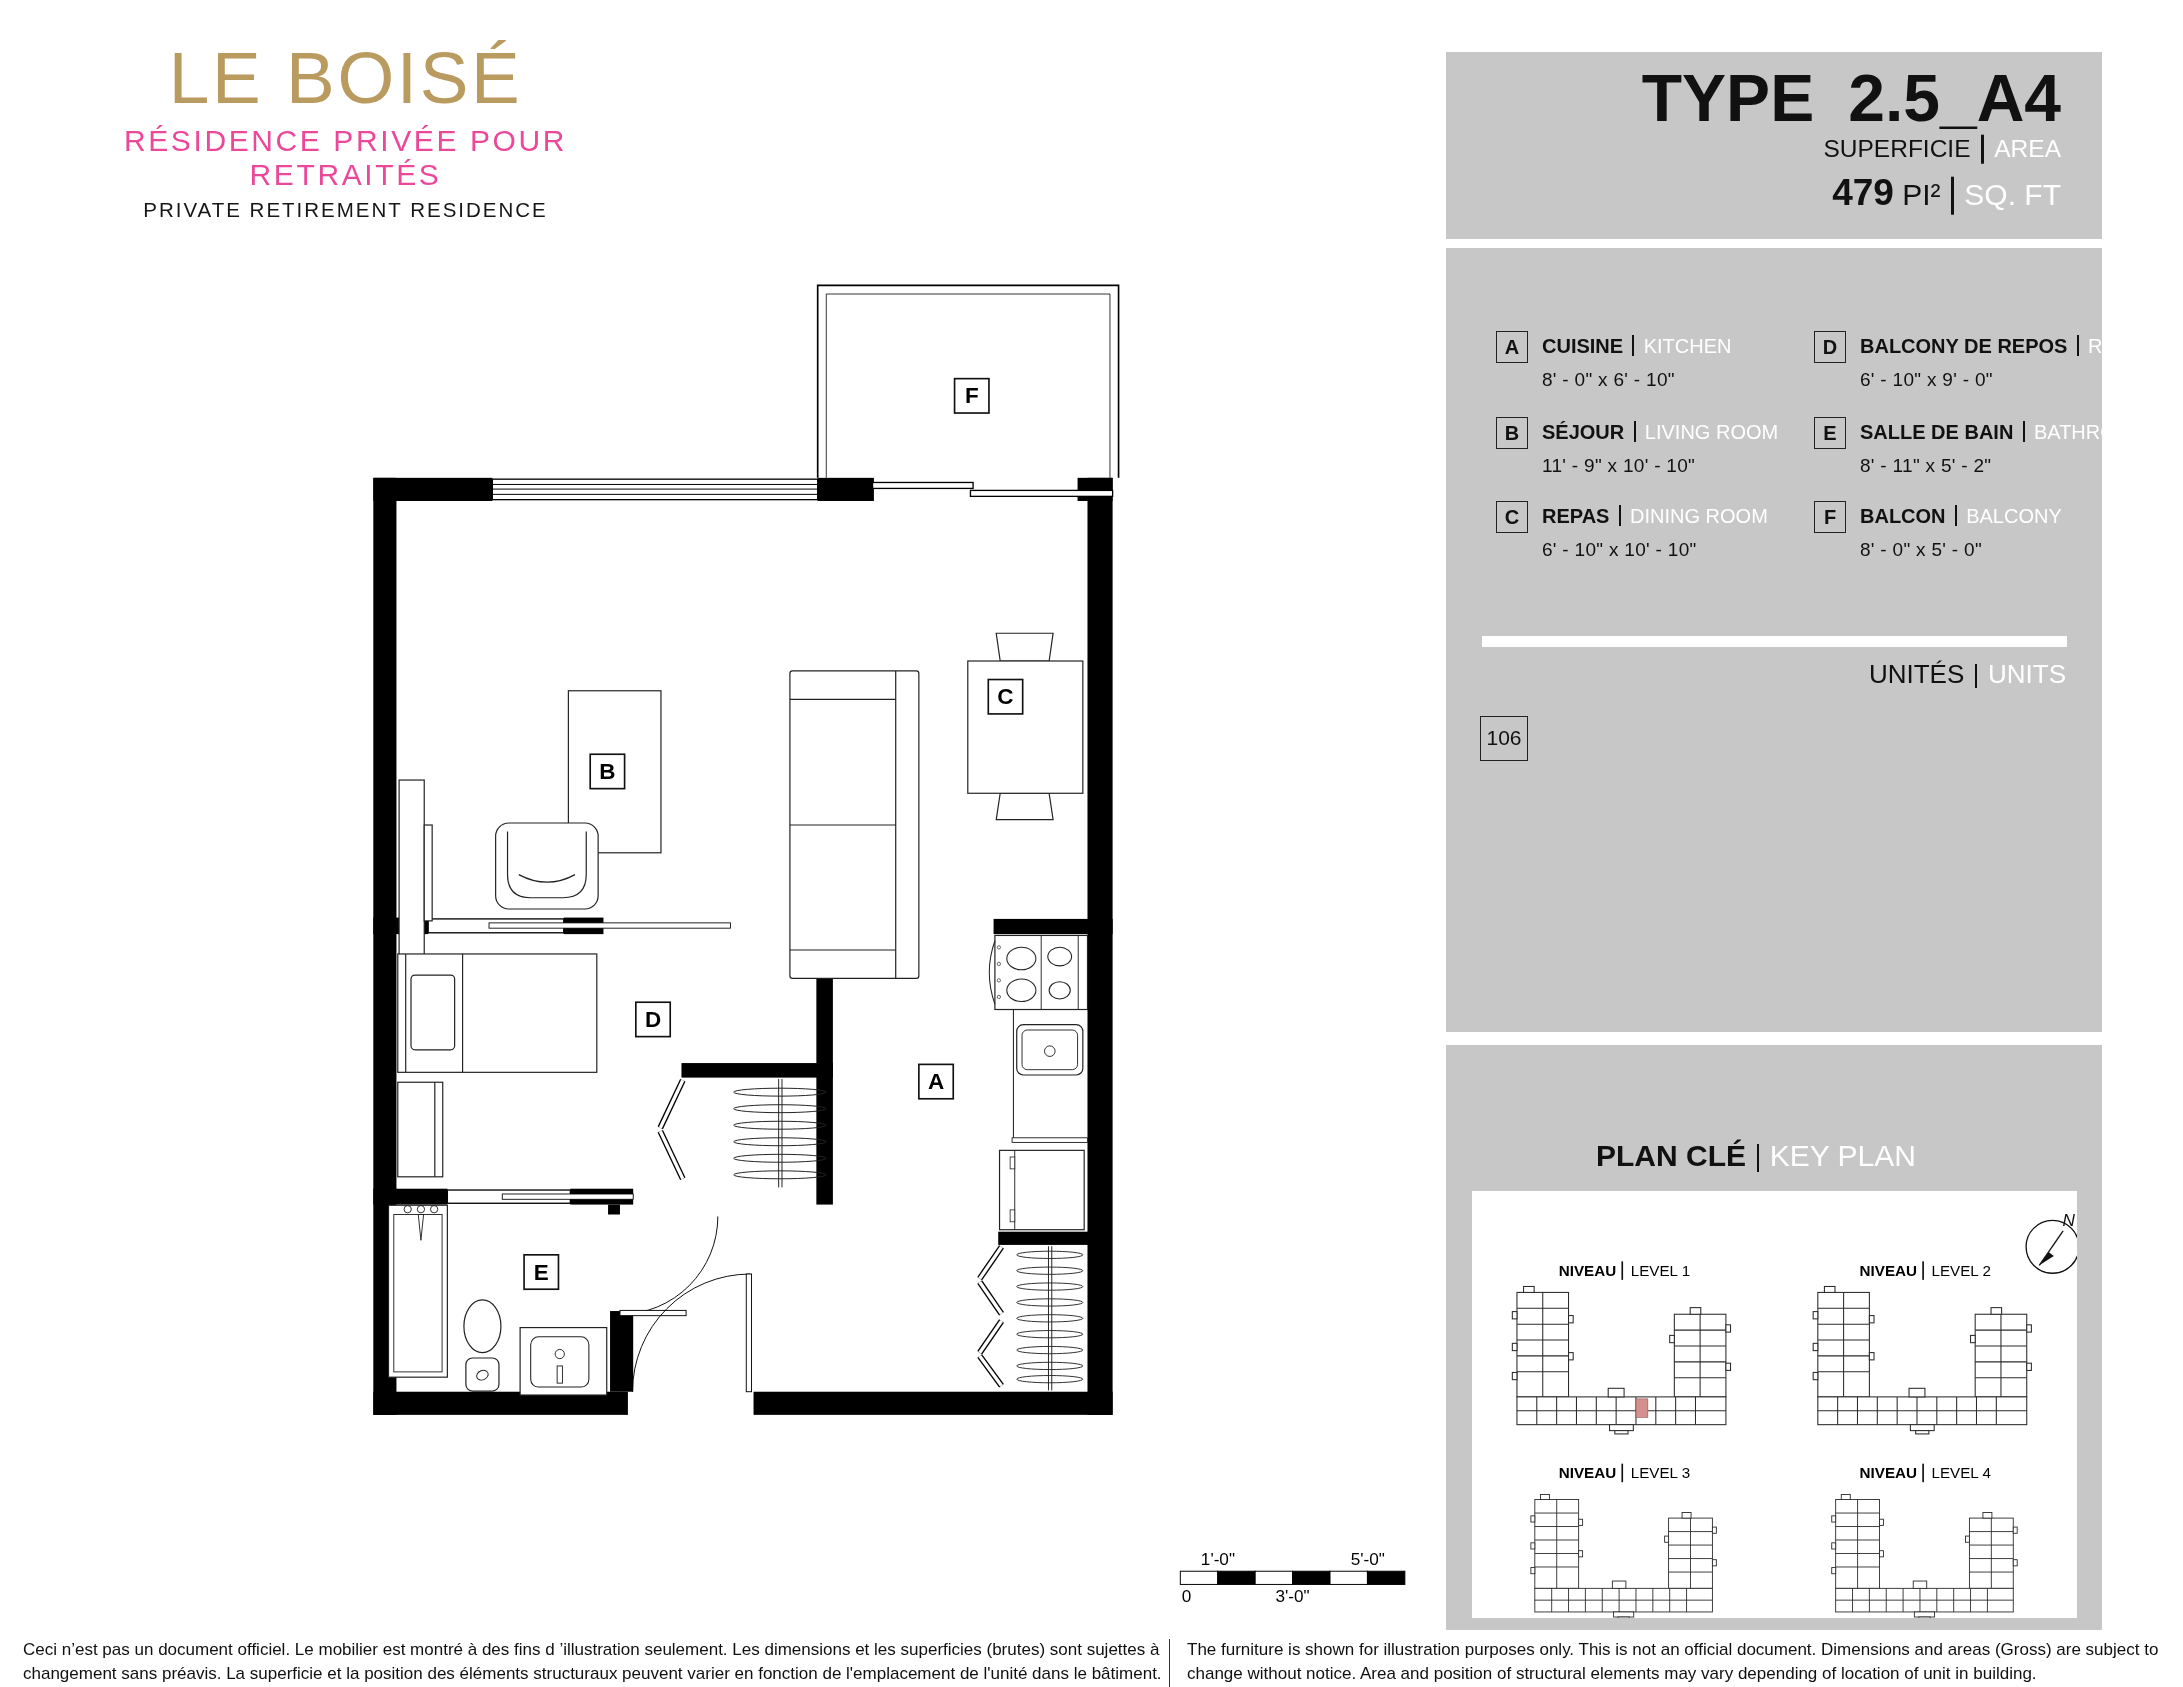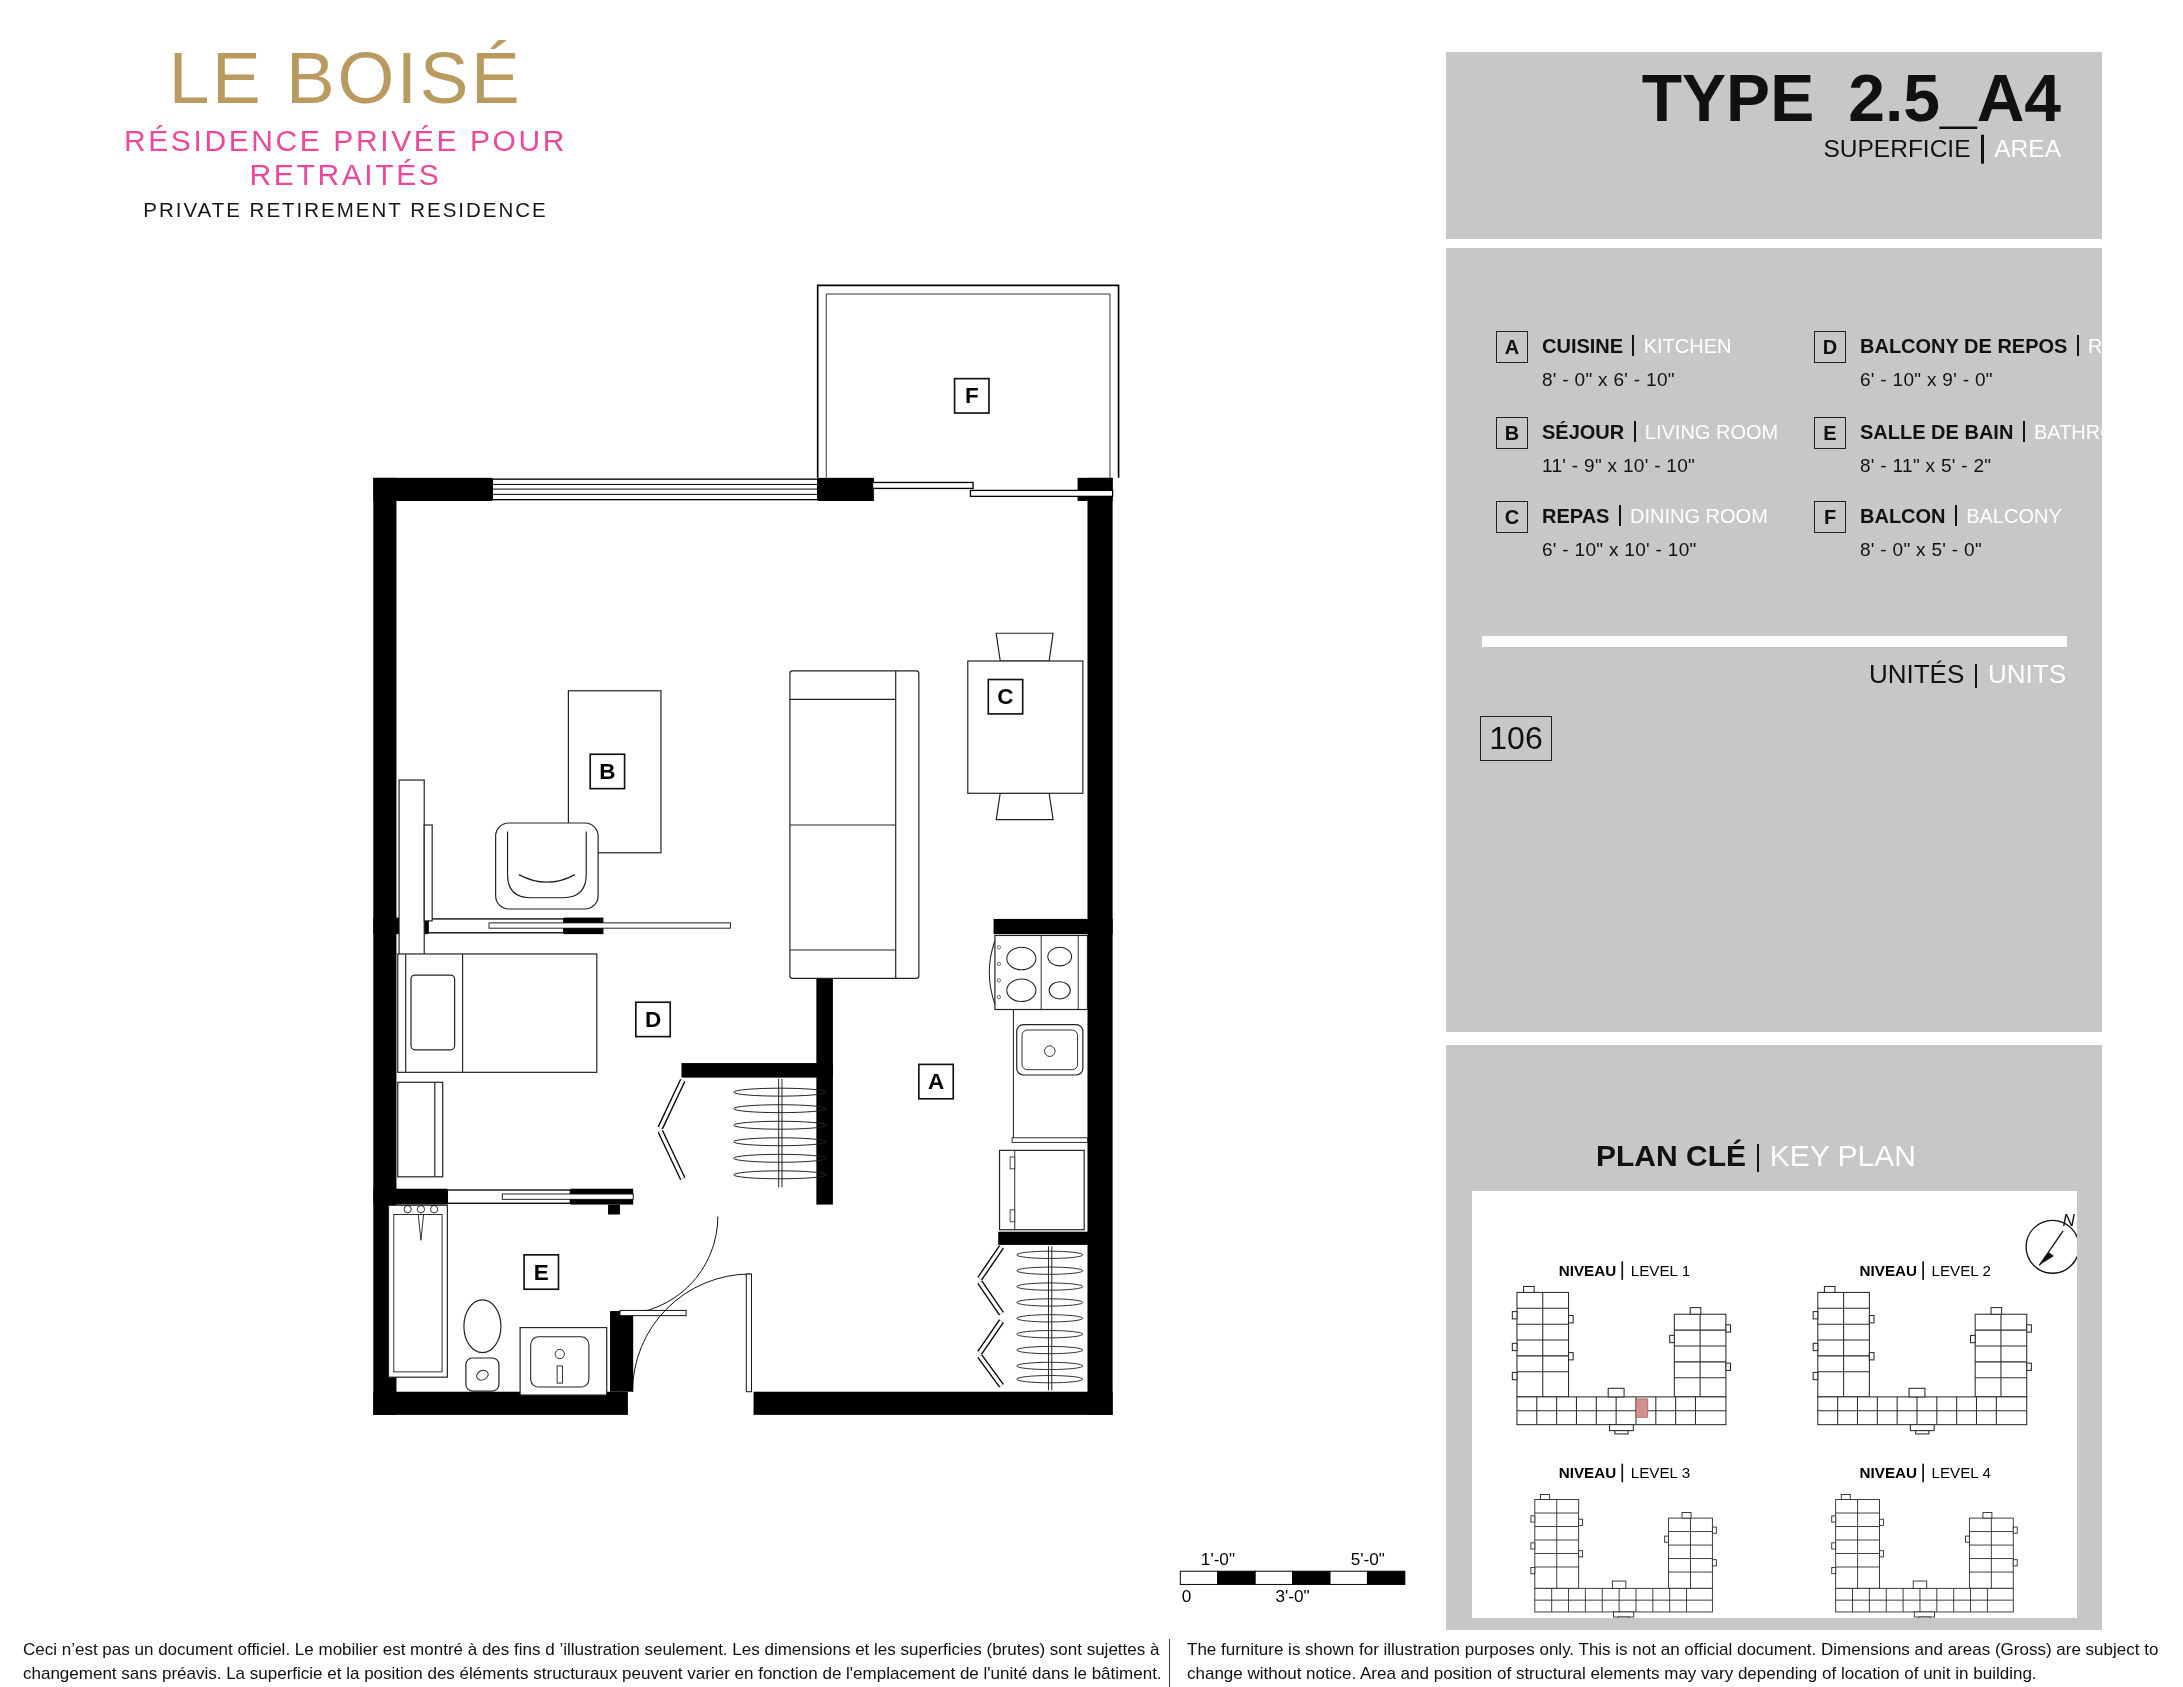--- a/index.html
+++ b/index.html
@@ -38,22 +38,22 @@
   .leg-code{position:absolute;left:0;top:0;width:32px;height:32px;border:1.7px solid #222;
             font-size:20px;font-weight:bold;text-align:center;line-height:30px;background:transparent;}
   .leg-main{position:absolute;left:46px;top:4px;white-space:nowrap;font-size:20px;}
   .leg-fr{font-weight:bold;}
   .leg-en{color:#fff;}
   .leg-bar{display:inline-block;width:2px;height:21px;background:#111;vertical-align:middle;margin:0 9.3px;transform:translateY(-2px);}
   .leg-dims{position:absolute;left:46px;top:38px;font-size:19px;letter-spacing:0.3px;}
   .units-divider{left:1482px;top:636px;width:585px;height:11.2px;background:#fff;}
   .units-head{left:1446px;top:659px;width:620px;text-align:right;font-size:26px;}
   .units-head .vbar{height:24px;}
-  .badge{left:1480px;top:716px;width:72px;height:45px;border:1.7px solid #222;
-         font-size:32px;text-align:center;line-height:42px;}
+  .badge{left:1480px;top:716px;width:48px;height:45px;border:1.7px solid #222;
+         font-size:21px;text-align:center;line-height:42px;}
   
   .kp{left:1446px;top:1045px;width:656px;height:585px;}
   .kp-head{left:1446px;top:1139px;width:620px;text-align:center;font-size:30px;}
   .kp-head .vbar{height:28px;}
   .kp-white{left:1472px;top:1191px;width:605px;height:427px;background:#fff;}
   
   .scalebar{left:1179px;top:1546px;width:231px;height:63px;}
   .disc{font-size:17px;line-height:1.42;color:#101010;}
   .disc-fr{left:23px;top:1638px;width:1139px;}
   .disc-en{left:1187px;top:1638px;width:989px;}
@@ -74,20 +74,23 @@
   <div class="brand-sub-fr">RÉSIDENCE PRIVÉE POUR RETRAITÉS</div>
   <div class="brand-sub-en">PRIVATE RETIREMENT RESIDENCE</div>
 </div>
 
 <div class="abs panel hdr">
   <div class="hdr-type">
     <span>TYPE</span><span class="gap"></span><span>2.5_A4</span>
   </div>
   <div class="hdr-line">
     <span>SUPERFICIE</span><span class="vbar vb40"></span><span class="wtxt">AREA</span>
+  </div>
+  <div class="hdr-line3">
+    <span class="big479">479</span>&nbsp;<span>PI²</span><span class="vbar vb52"></span><span class="wtxt">SQ. FT</span>
   </div>
 </div>
 
 <div class="abs panel leg">
 
   <div class="leg-row" style="left:50px;top:83px;">
     <div class="leg-code">A</div>
     <div class="leg-main"><span class="leg-fr">CUISINE</span><span class="leg-bar"></span><span class="leg-en">KITCHEN</span></div>
     <div class="leg-dims">8' - 0" x 6' - 10"</div>
   </div>

